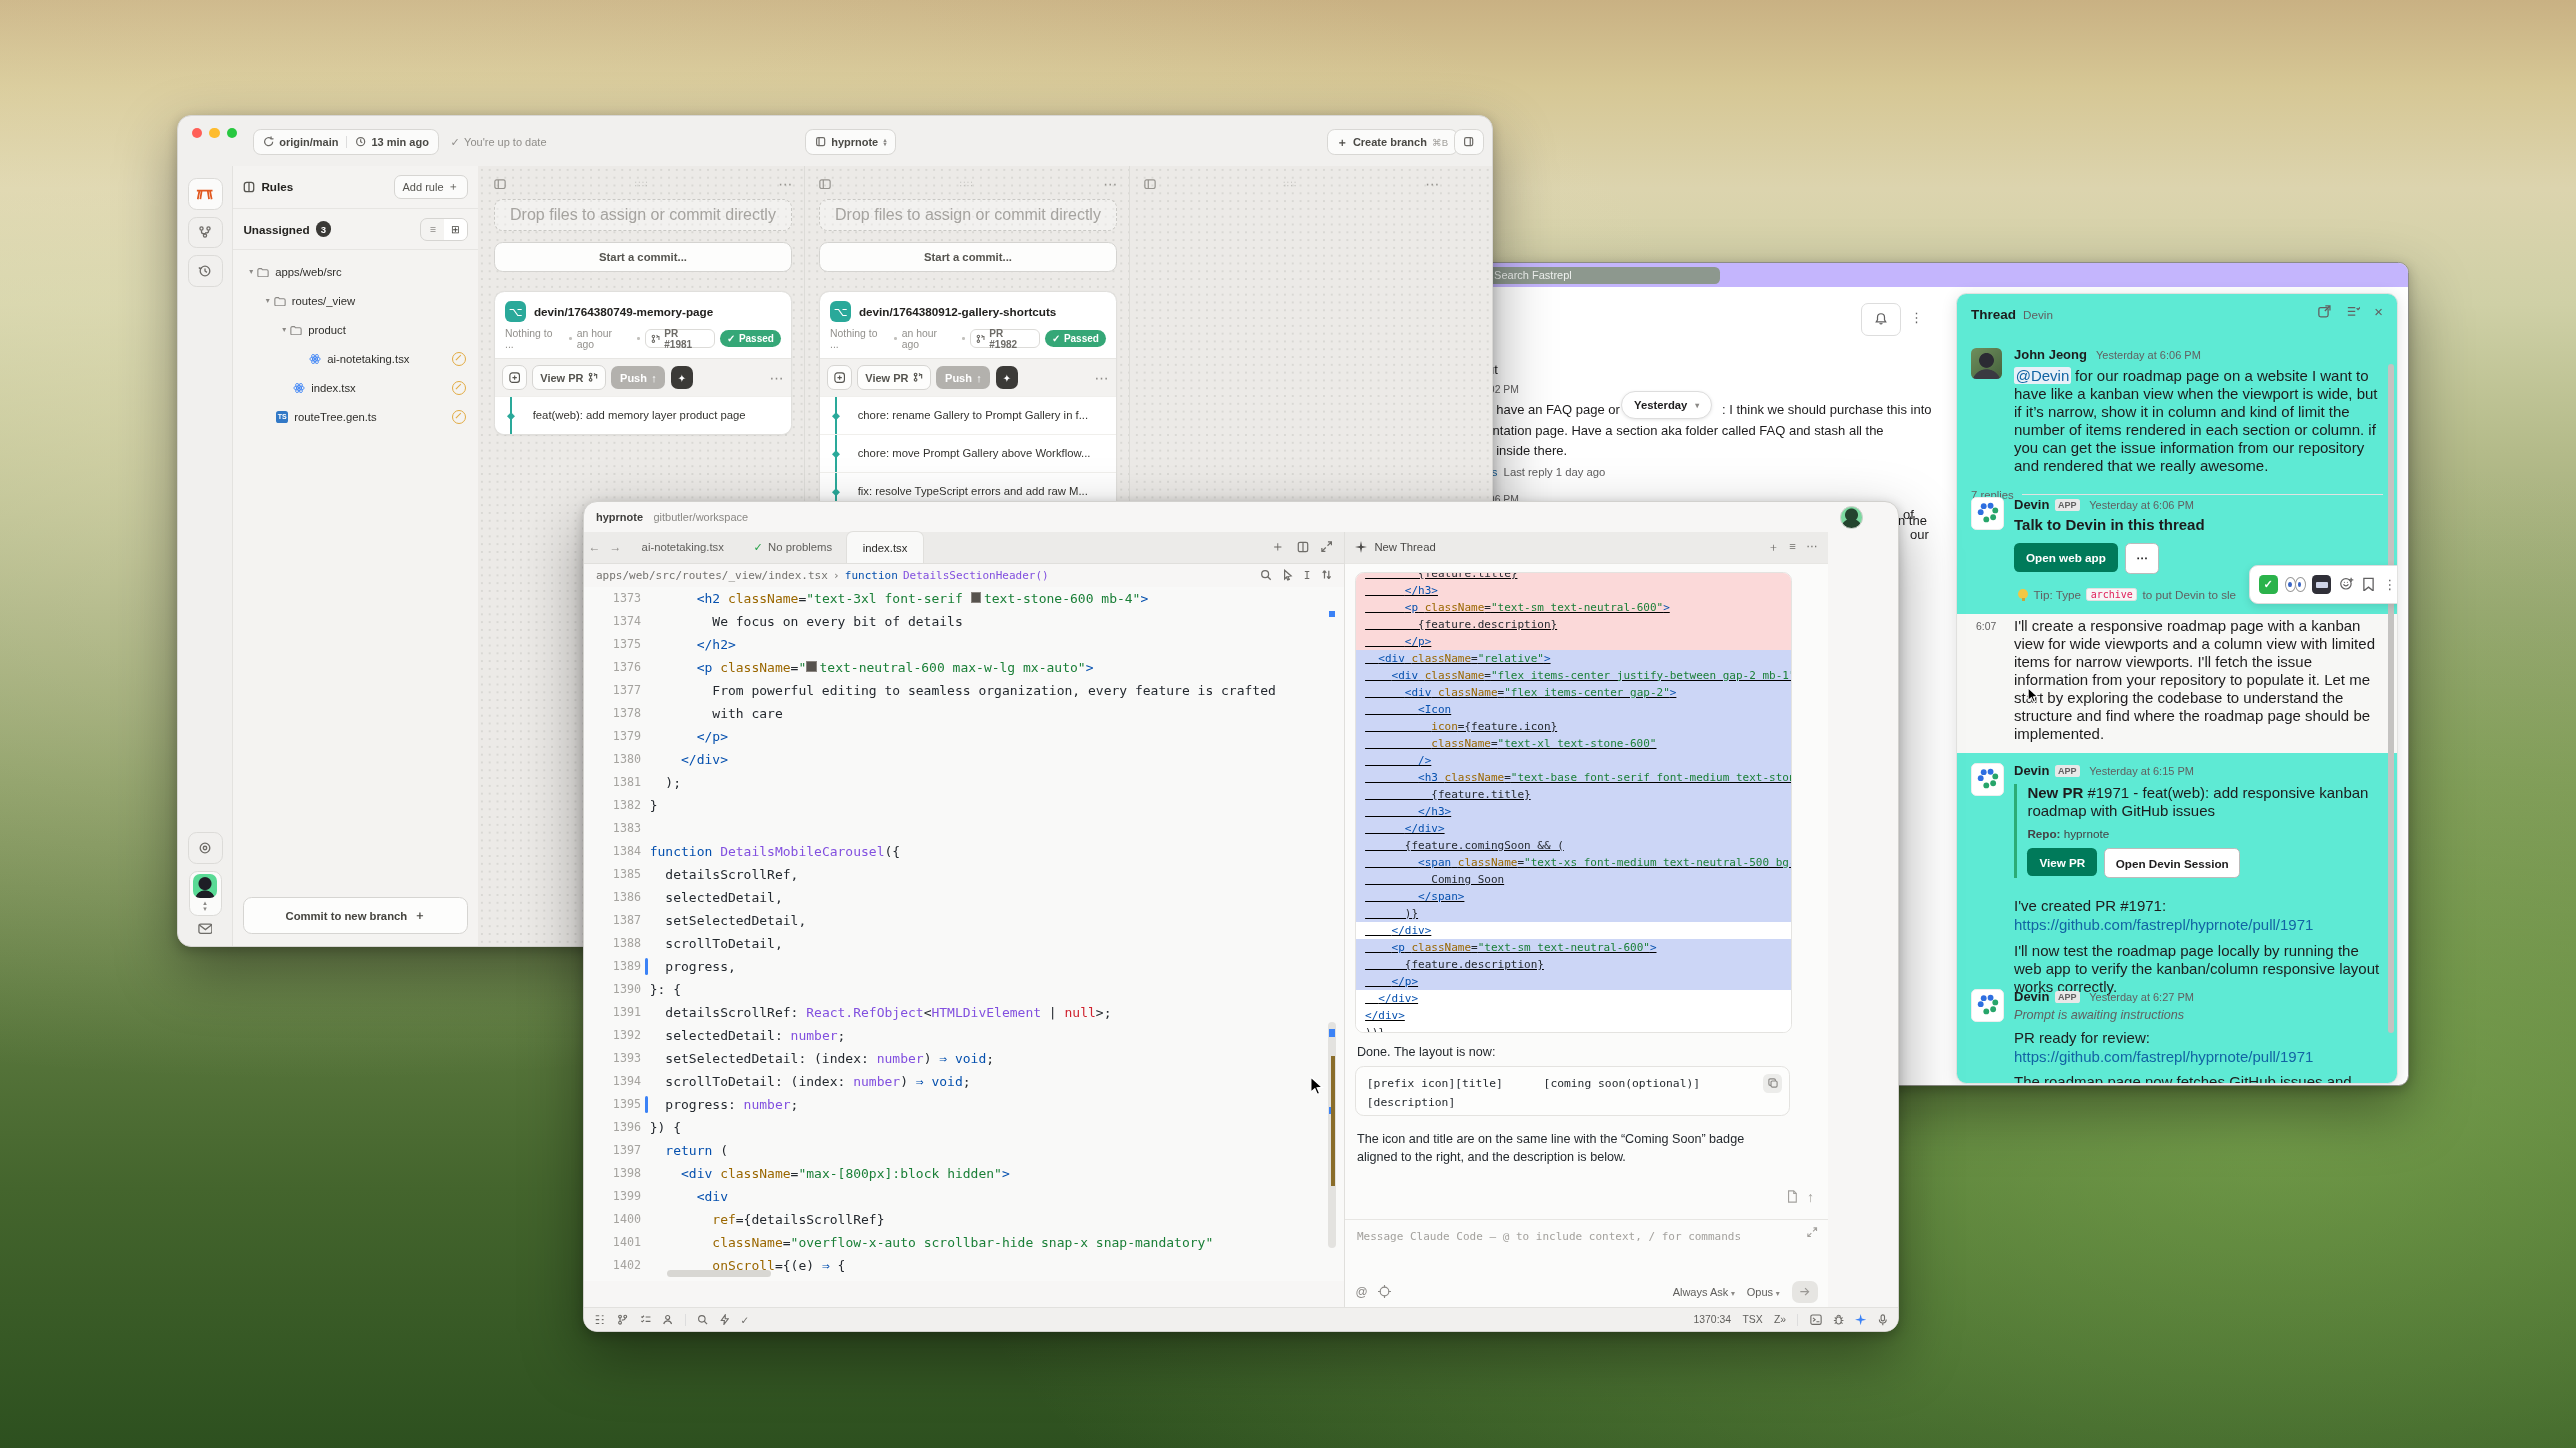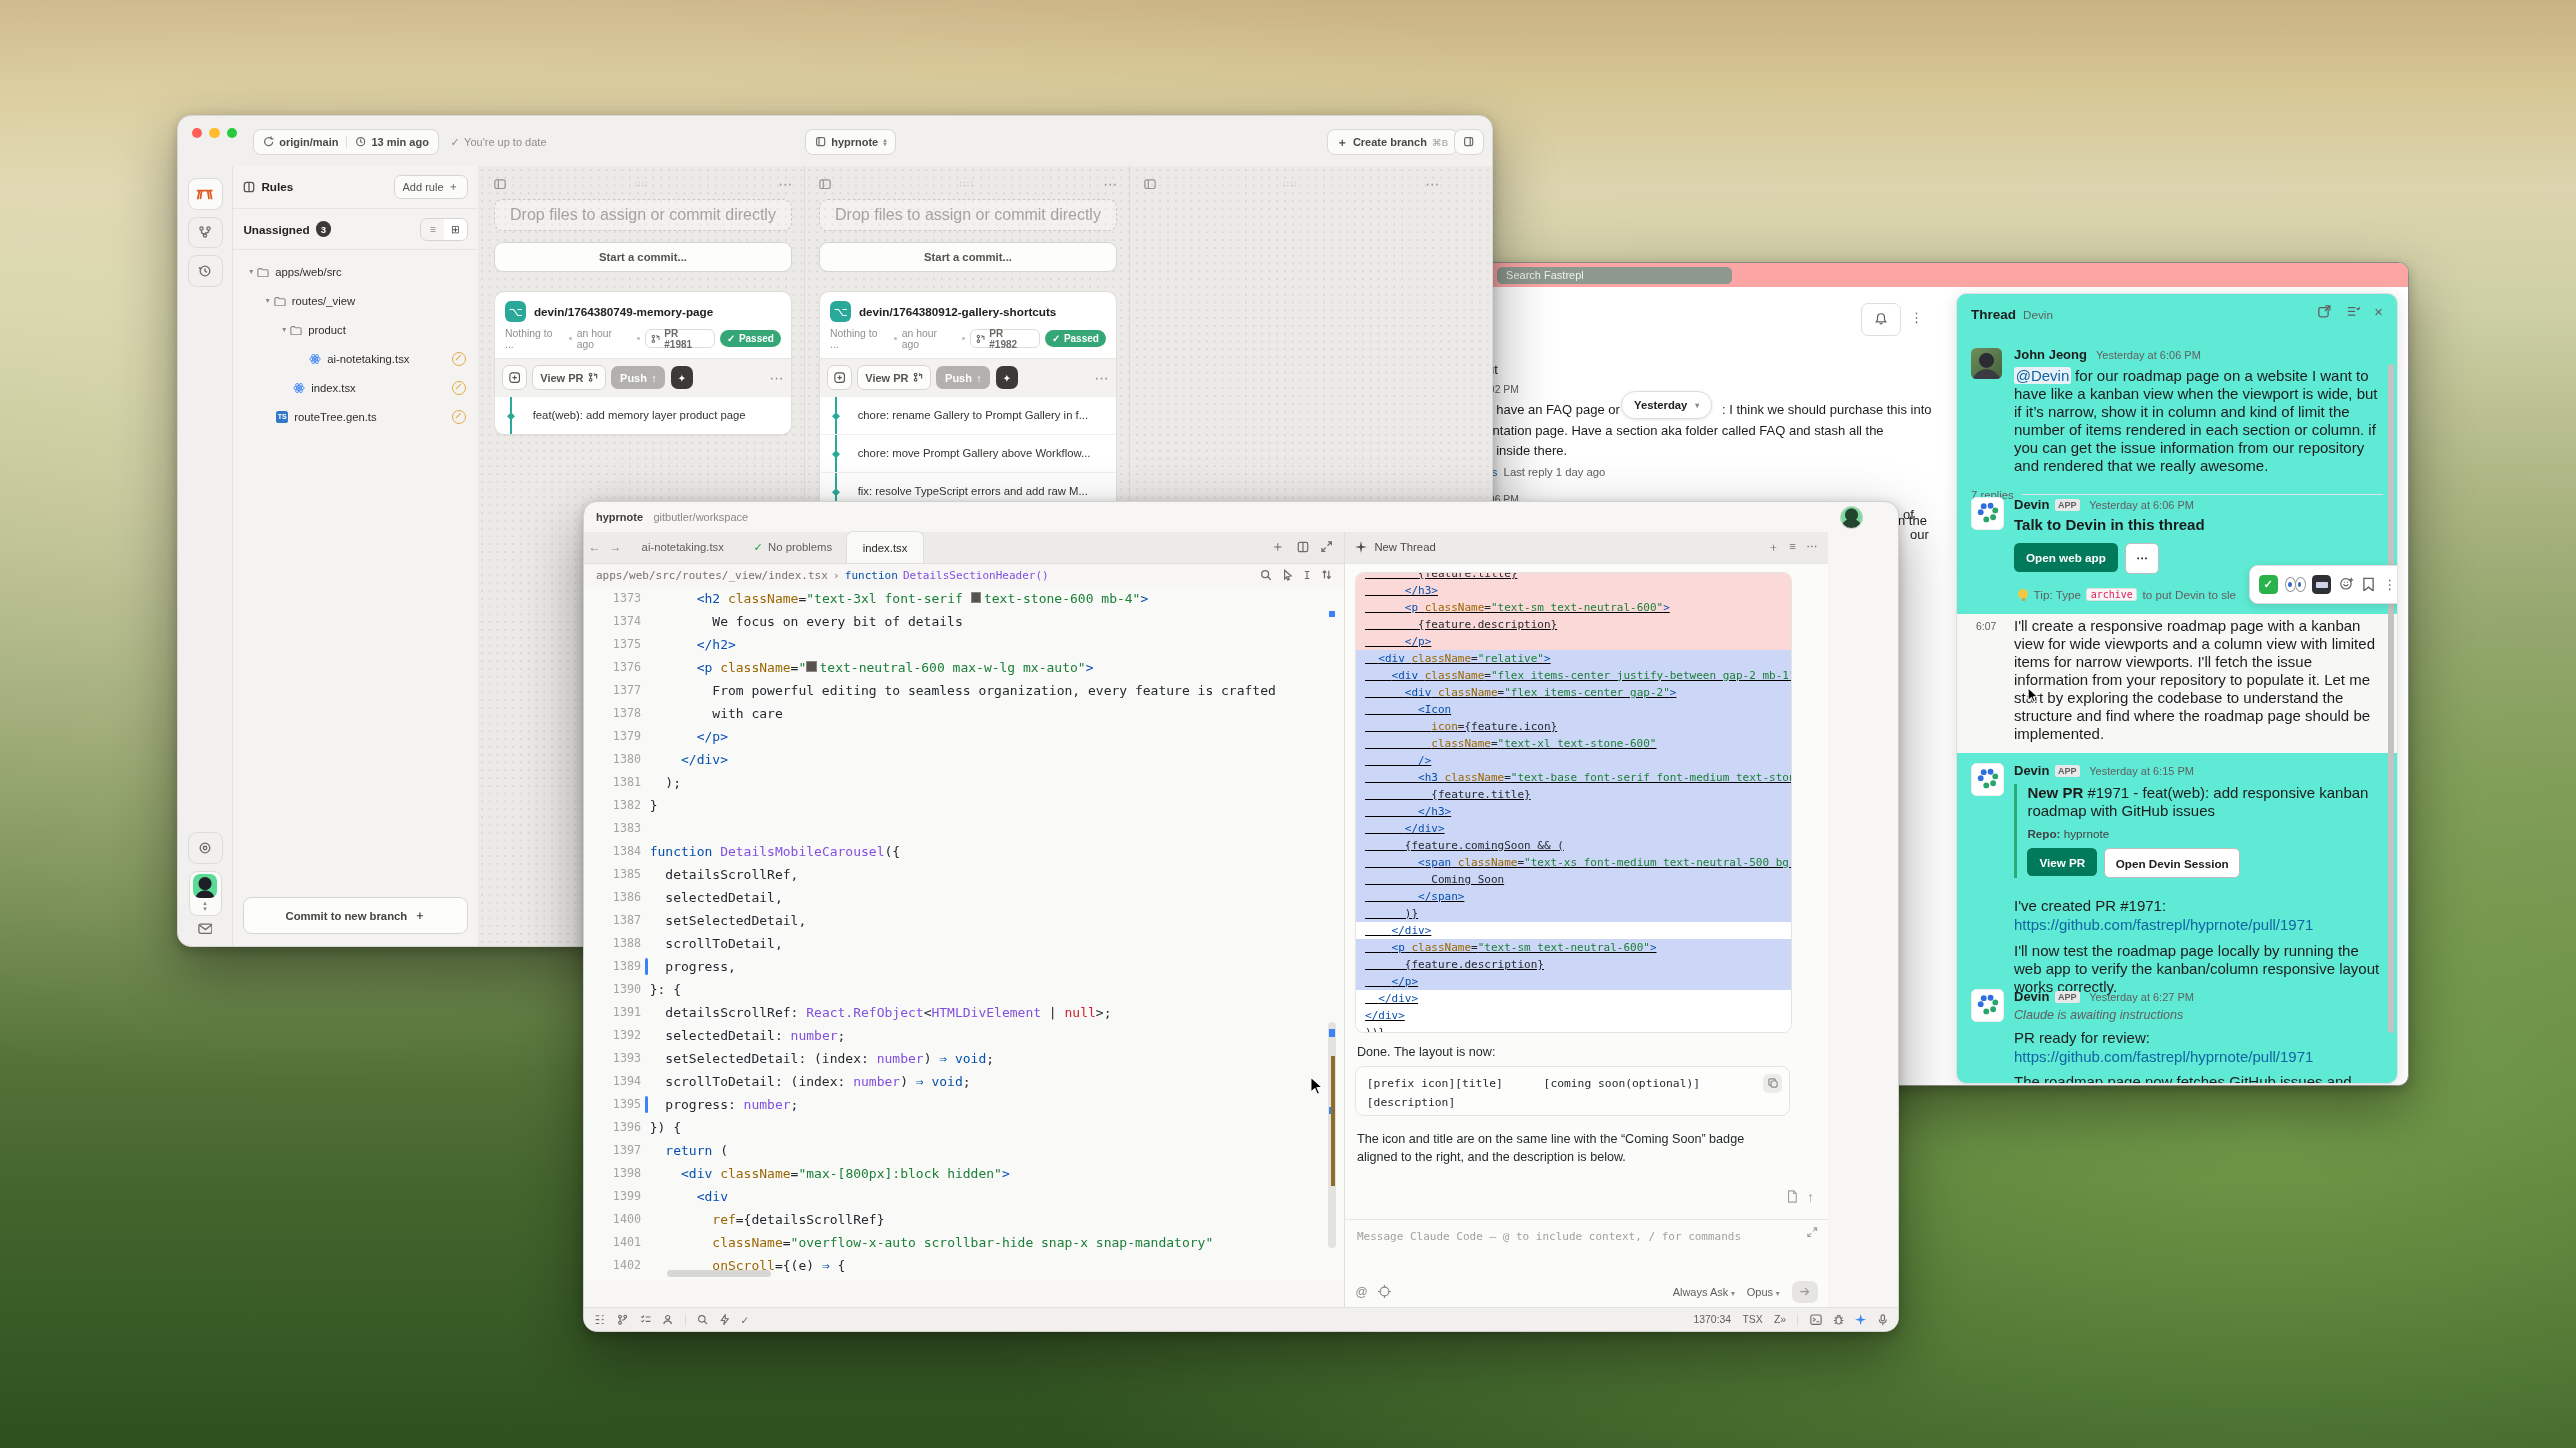--- a/index.html
+++ b/index.html
@@ -117,21 +117,21 @@
   .cl-input textarea{width:100%;height:100%;border:none;outline:none;resize:none;background:transparent;font:11px/15.6px "DejaVu Sans Mono",monospace;color:#4a4945;padding:10.4px 12px;box-sizing:border-box;}
   .cl-input textarea::placeholder{color:#a3a19d;}
   .expand-ic{position:absolute;right:10.4px;top:8.7px;color:#a3a19d;}
   .cl-foot{position:absolute;left:0;right:0;bottom:1.7px;height:29.5px;display:flex;align-items:center;padding:0 10.4px;gap:10.4px;color:#8b8986;}
   .cl-foot .right{margin-left:auto;display:flex;align-items:center;gap:12px;font-size:11px;color:#5f5e5b;}
   .sendbtn{width:26px;height:22.6px;border-radius:7px;background:#e6e5e2;display:flex;align-items:center;justify-content:center;color:#a3a19d;}
   .chev-s{font-size:7.8px;color:#8b8986;margin-left:2.6px;}
 
   
   #win-slack{left:1474px;top:262px;width:933px;height:822px;background:#fff;z-index:10;overflow:hidden;border-radius:10.4px;border:0.9px solid #8c8c86;}
-  .sl-bar{position:absolute;left:12px;top:0;right:0;height:24px;background:#fca5a5;}
+  .sl-bar{position:absolute;left:0;top:0;right:0;height:24px;background:#c4b5fd;}
   .sl-search{position:absolute;left:10.4px;top:3.5px;width:217px;height:17.4px;background:#8d988e;border-radius:5.2px;color:#eef1ee;font-size:11px;display:flex;align-items:center;padding:0 8.7px;}
   .sl-chan{position:absolute;left:0;top:24px;width:481px;bottom:0;background:#fff;}
   .frag{position:absolute;font-size:13px;color:#1d1c1d;white-space:nowrap;}
   .frag-gray{position:absolute;font-size:10.4px;color:#616061;white-space:nowrap;}
   .datepill{position:absolute;display:flex;align-items:center;gap:5.2px;height:26px;padding:0 12px;background:#fff;border:0.9px solid #ddd;border-radius:21px;box-shadow:0 0.9px 3.5px rgba(0,0,0,.1);font-size:11.3px;font-weight:bold;color:#1d1c1d;z-index:3;}
   .bellbtn{position:absolute;left:386px;top:15.6px;width:38px;height:31px;border:0.9px solid #ddd;border-radius:7px;display:flex;align-items:center;justify-content:center;color:#616061;}
   .kebab{position:absolute;left:435px;top:22.6px;color:#616061;font-size:13px;}
   .threadcard{position:absolute;left:481px;top:29.5px;width:440px;height:789px;background:#5eead4;border-radius:10.4px;border:0.9px solid #e2e2e0;box-shadow:0 3.5px 15.6px rgba(0,0,0,.12);overflow:hidden;}
   .th-head{position:absolute;left:14px;top:10.4px;right:14px;display:flex;align-items:baseline;gap:7px;}
   .th-title{font-size:13.5px;font-weight:bold;color:#1d1c1d;}
@@ -328,21 +328,21 @@
           <circle cx="5.5" cy="13" r="3.4" fill="#2e6fe0"></circle>
           <circle cx="22.5" cy="11" r="3.4" fill="#27a56a"></circle>
           <circle cx="20" cy="19" r="3.4" fill="#27a56a"></circle>
           <circle cx="12" cy="21.5" r="3.4" fill="#27a56a"></circle>
         </svg>
     </div>
     <div style="position:absolute;left:57px;top:694px;">
       <span class="mname">Devin</span><span class="appbadge">APP</span>
       <span class="mtime">Yesterday at 6:27 PM</span>
     </div>
-    <div class="italicst" style="position:absolute;left:57px;top:714px;">Claude is awaiting instructions</div>
+    <div class="italicst" style="position:absolute;left:57px;top:714px;">Prompt is awaiting instructions</div>
     <div class="mbody" style="position:absolute;left:57px;top:735px;">PR ready for review:</div>
     <div class="mbody linkb" style="position:absolute;left:57px;top:754px;">https://github.com/fastrepl/hyprnote/pull/1971</div>
     <div class="mbody" style="position:absolute;left:57px;top:779px;width:374px;">The roadmap page now fetches GitHub issues and displays them in a responsive layout:</div>
 
     <div class="th-scroll"></div>
   </div>
 </div>
 
 <div class="win" id="win-gb">
   <div class="gb-topbar">

